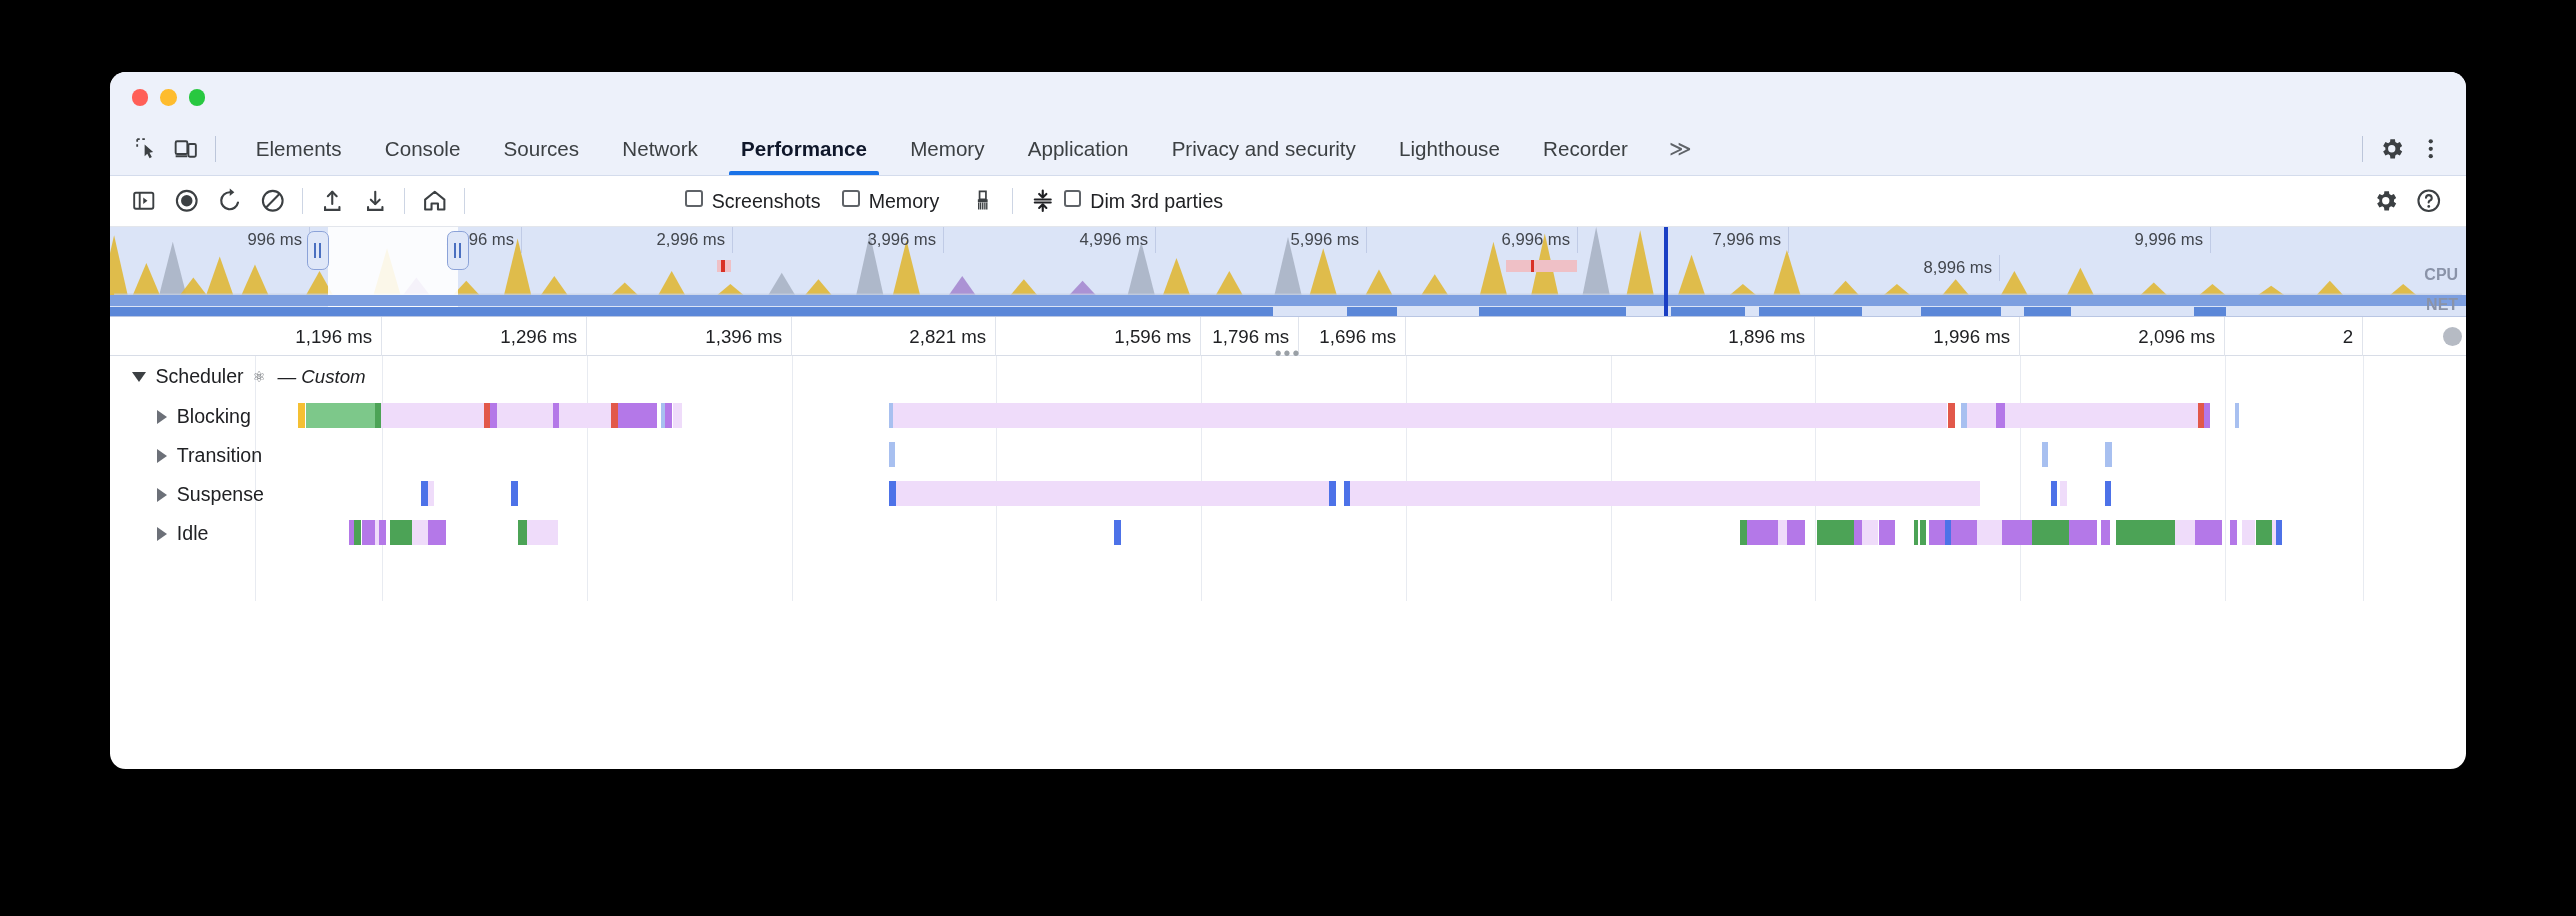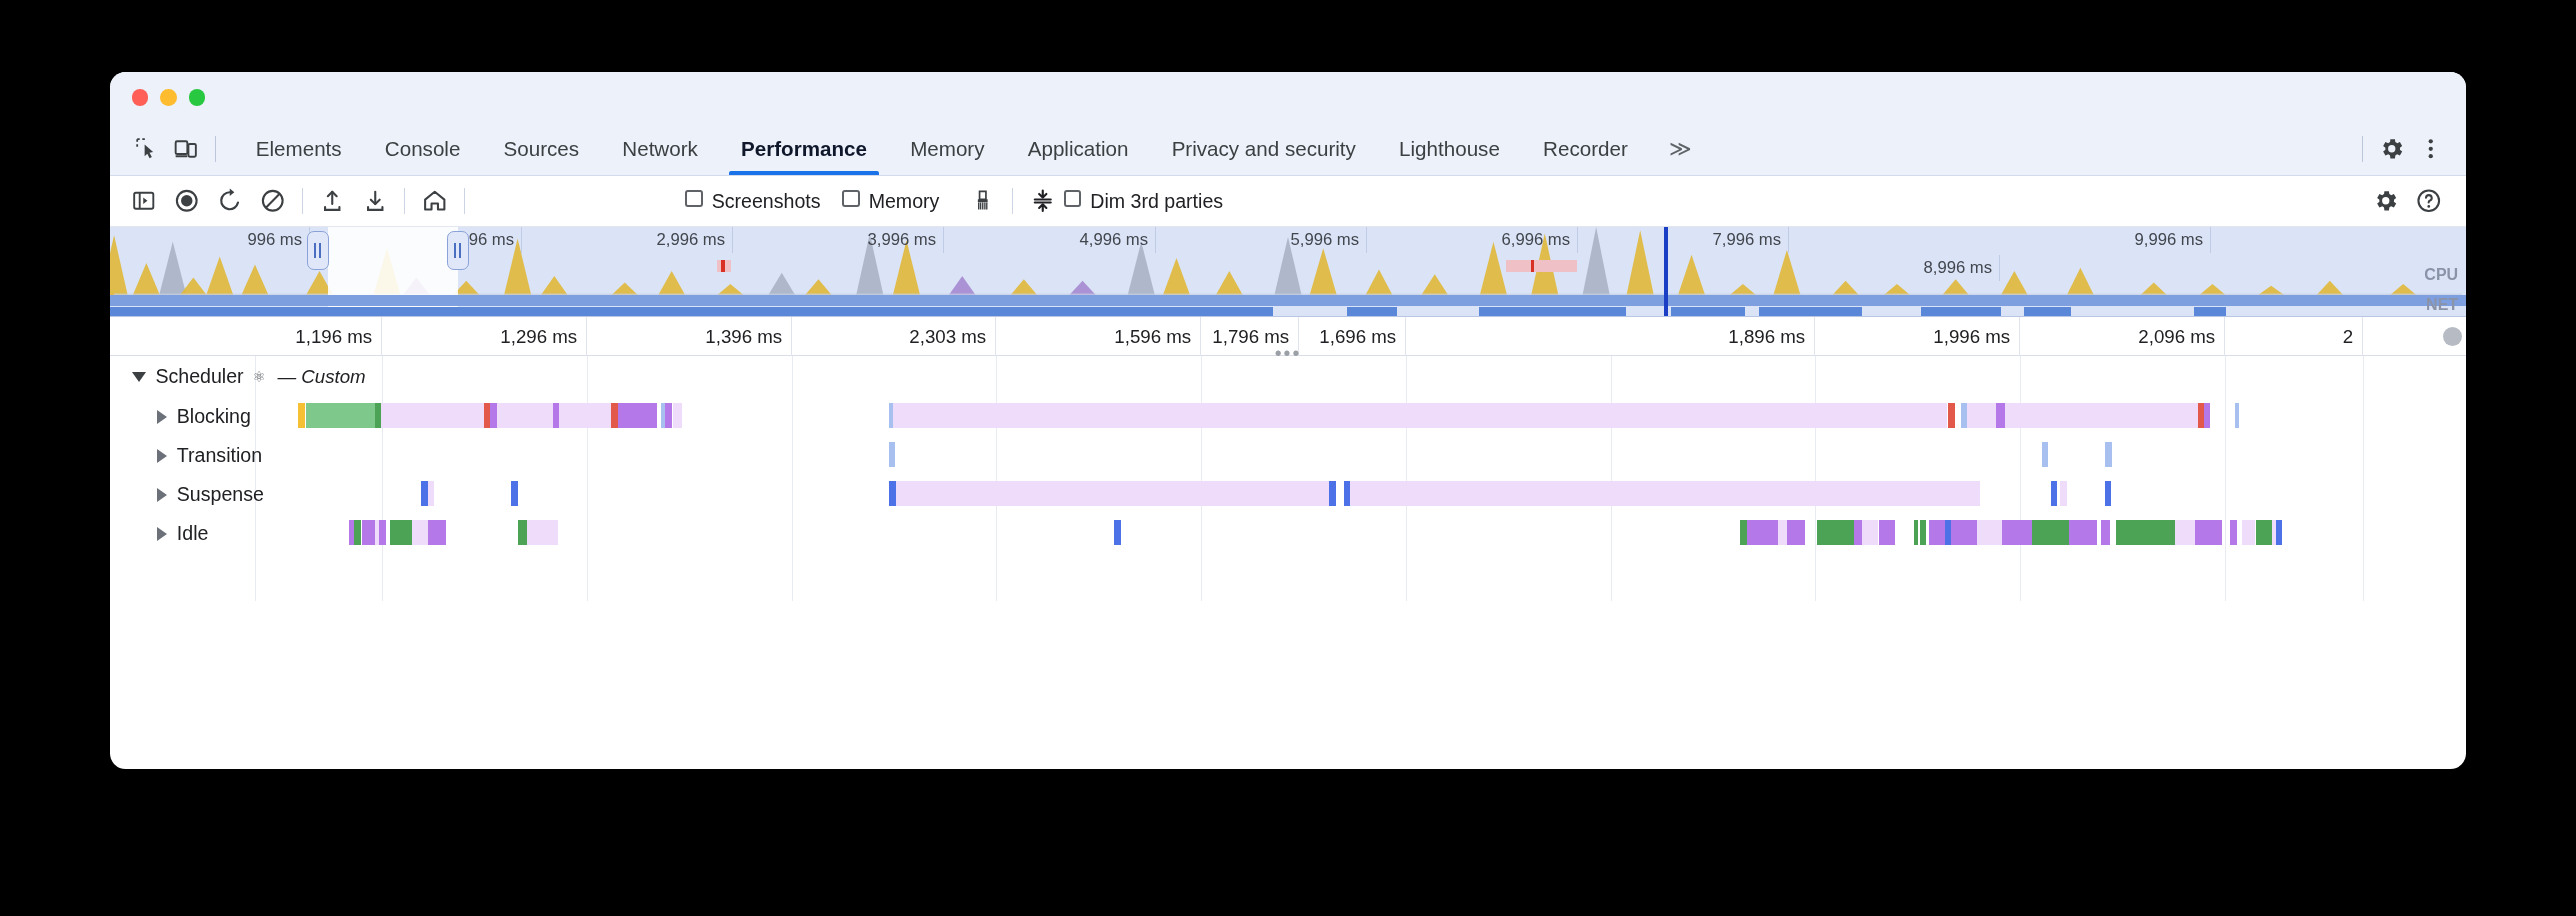--- a/index.html
+++ b/index.html
@@ -485,21 +485,21 @@
           <div class="dr-tick" style="left: 0px; width: 272px;">
             <span>1,196 ms</span>
           </div>
           <div class="dr-tick" style="left: 0px; width: 477px;">
             <span>1,296 ms</span>
           </div>
           <div class="dr-tick" style="left: 0px; width: 682px;">
             <span>1,396 ms</span>
           </div>
           <div class="dr-tick" style="left: 0px; width: 886px;">
-            <span>2,303 ms</span>
+            <span>2,821 ms</span>
           </div>
           <div class="dr-tick" style="left: 0px; width: 1091px;">
             <span>1,596 ms</span>
           </div>
           <div class="dr-tick" style="left: 0px; width: 1296px;">
             <span>1,696 ms</span>
           </div>
           <div class="dr-tick" style="left: 0px; width: 1189px;">
             <span>1,796 ms</span>
           </div>

